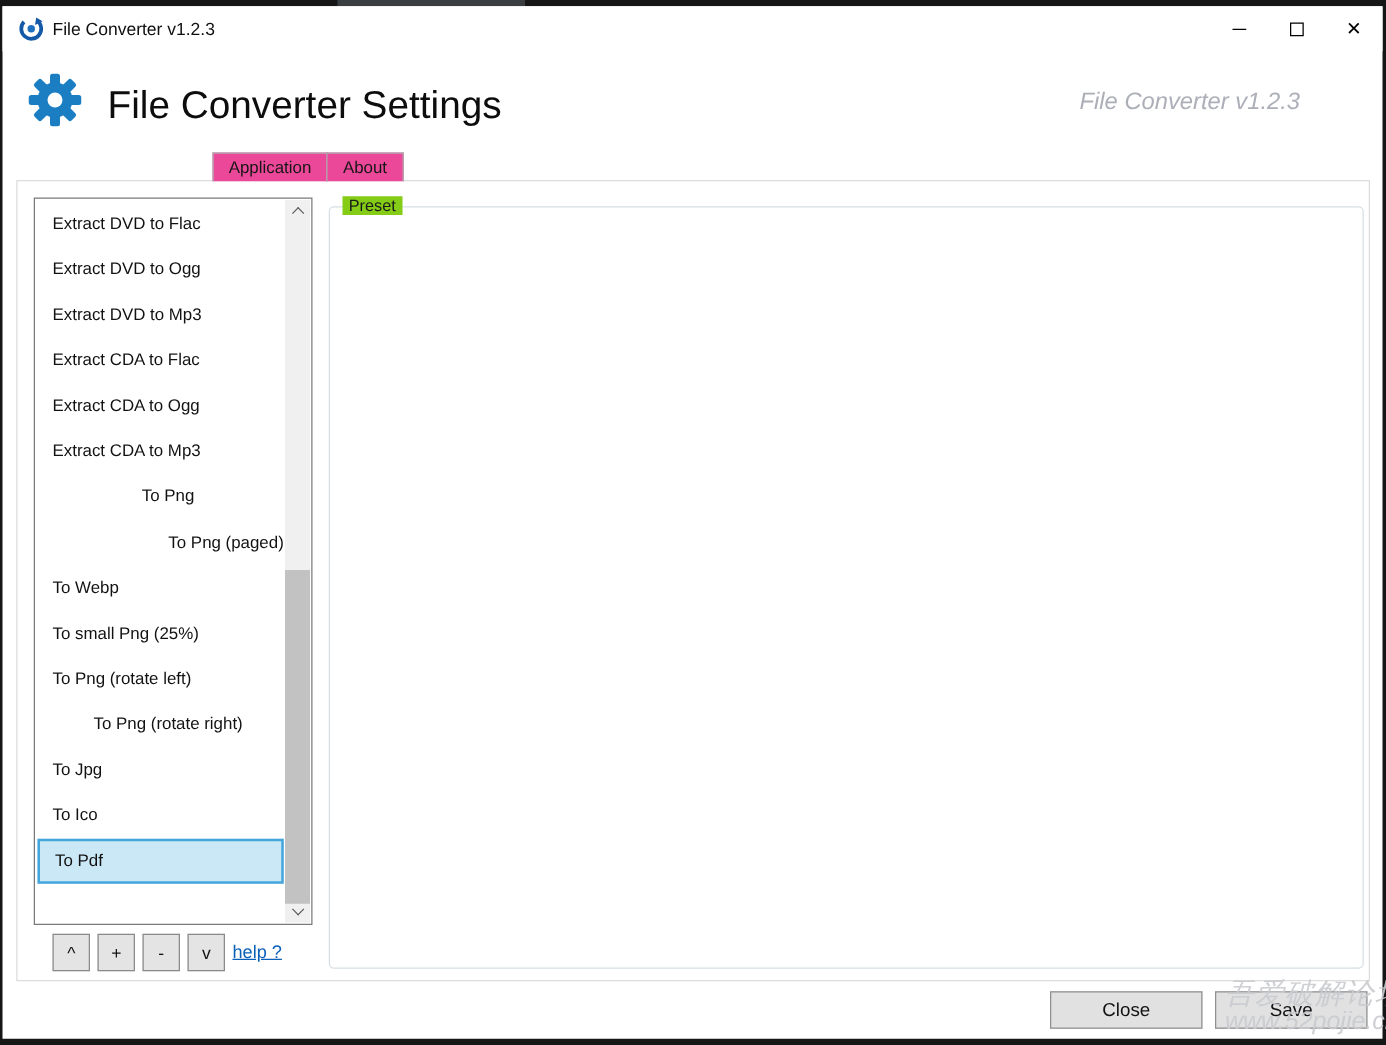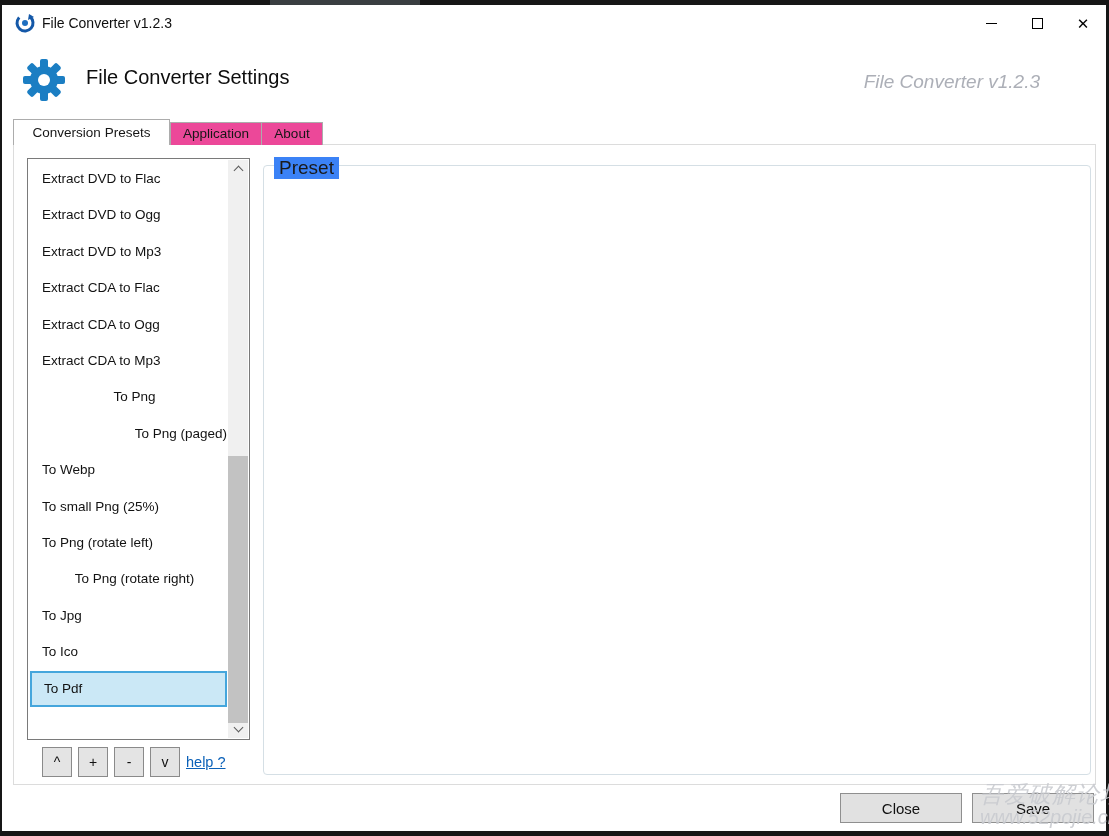--- a/index.html
+++ b/index.html
@@ -18,21 +18,21 @@
   .titlebar { position:absolute; left:0; top:0; width:100%; height:36px; background:#fff; }
   .app-icon { position:absolute; left:13px; top:8px; width:20px; height:20px; }
   .title-text { position:absolute; left:40px; top:0; height:36px; line-height:36px; font-size:14px; color:#0f0f0f; }
   .win-controls { position:absolute; right:0; top:0; height:36px; display:flex; }
   .win-btn { width:46px; height:36px; display:flex; align-items:center; justify-content:center; cursor:default; }
   .glyph-min { width:11px; height:1px; background:#000; display:block; }
   .glyph-max { width:11px; height:11px; border:1px solid #000; display:block; }
   .glyph-close { font-size:15px; font-weight:400; color:#000; line-height:1; }
   
   .gear { position:absolute; left:20px; top:53px; width:44px; height:44px; }
-  .page-title { position:absolute; left:84px; top:61px; font-size:20px; font-weight:400; color:#0d0d0d; }
+  .page-title { position:absolute; left:84px; top:61px; font-size:31px; font-weight:400; color:#0d0d0d; }
   .version-text { position:absolute; right:66px; top:66px; font-size:19px; font-style:italic; color:#ACAFB7; }
   
   .tab { position:absolute; top:117px; height:23px; background:#ec4899; border:1px solid #ACACAC; border-bottom:none;
          font-size:13.5px; line-height:21px; text-align:center; color:#161616; z-index:2; }
   .tab.active { top:114px; height:26px; line-height:26px; background:#fff; z-index:4; }
   .tab-conv { left:11px; width:157px; }
   .tab-app  { left:168px; width:92px; }
   .tab-about{ left:259px; width:62px;text-align:center; }
   .tabpage { position:absolute; left:11px; top:139px; width:1083px; height:641px; border:1px solid #DCDCDC; background:#fff; z-index:1; }
   
@@ -46,21 +46,21 @@
   .chev { width:7px; height:7px; border-right:1.6px solid #5a5a5a; border-bottom:1.6px solid #5a5a5a; display:block; }
   .chev.up { transform:rotate(-135deg); margin-top:4px; }
   .chev.down { transform:rotate(45deg); margin-bottom:4px; }
   
   .mini-btn { position:absolute; top:742px; width:30px; height:30px; background:#E4E4E4; border:1px solid #8A8A8A;
               font-size:14px; text-align:center; line-height:28px; color:#111; z-index:5; }
   .help-link { color:#0B61B8; text-decoration:underline; font-size:14.5px; cursor:pointer; }
   .help-bottom { position:absolute; left:184px; top:749px; z-index:5; }
   
   .group { position:absolute; border:1px solid #D5DFE5; border-radius:4px; background:#fff; }
-  .group-label { position:absolute; top:-9px; left:10px; background:#3b82f6; padding:0 5px; font-size:19px; color:#1a1a1a; white-space:nowrap; }
+  .group-label { position:absolute; top:-9px; left:10px; background:#84cc16; padding:0 5px; font-size:13px; color:#1a1a1a; white-space:nowrap; }
   .preset-group { left:261px; top:160px; width:828px; height:610px; z-index:4; }
   .if-group { left:281px; top:230px; width:214px; height:528px; }
   .of-group { left:508px; top:231px; width:562px; height:527px; }
   
   .text-input { position:absolute; border:1px solid #7A7A7A; background:#fff; font-family:"Liberation Sans",sans-serif;
                 font-size:15px; padding:0 8px; color:#111; outline:none; }
   .field-label { position:absolute; font-size:14.5px; color:#101010; text-align:right; }
   .gray { color:#8D8D8D; }
   .combo { position:absolute; border:1px solid #707070; background:linear-gradient(#F3F3F3,#E9E9E9);
            font-size:15px; display:flex; align-items:center; justify-content:space-between; padding:0 12px; color:#111; }
@@ -134,21 +134,20 @@
           <rect x="18" y="1" width="8" height="11" rx="2" transform="rotate(315 22 22)"></rect>
         </g>
         <circle cx="22" cy="22" r="14"></circle>
       </g>
       <circle cx="22" cy="22" r="6" fill="#fff"></circle>
     </svg>
   </span>
   <h1 class="page-title" style="margin:0;">File Converter Settings</h1>
   <span class="version-text">File Converter v1.2.3</span>
 
-  <div class="tab tab-conv active">Conversion Presets</div>
   <div class="tab tab-app">Application</div>
   <div class="tab tab-about">About</div>
   <div class="tabpage"></div>
 
   <div class="listbox">
     <div id="preset-items">
         <div class="list-item" style="top: 2px;">Extract DVD to Flac</div>
         <div class="list-item" style="top: 38.4px;">Extract DVD to Ogg</div>
         <div class="list-item" style="top: 74.8px;">Extract DVD to Mp3</div>
         <div class="list-item" style="top: 111.2px;">Extract CDA to Flac</div>

